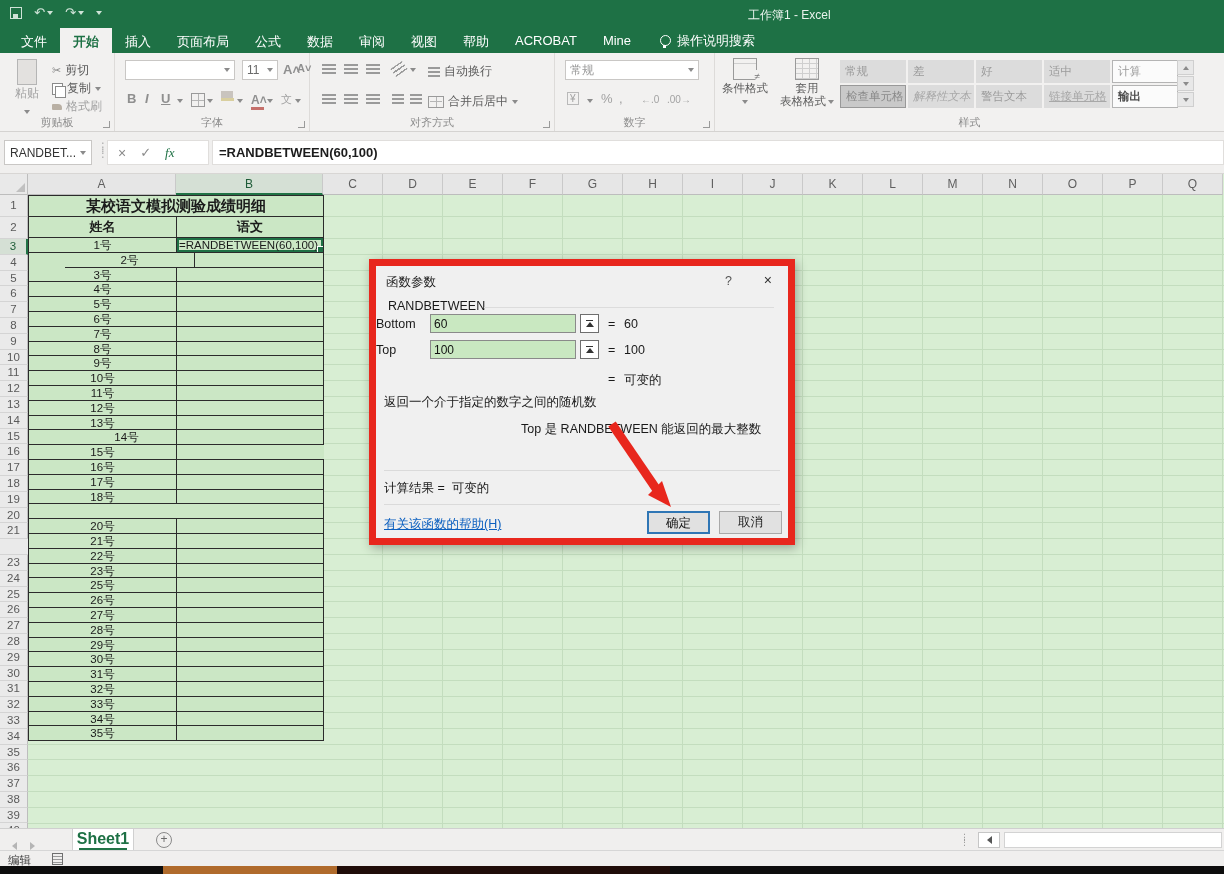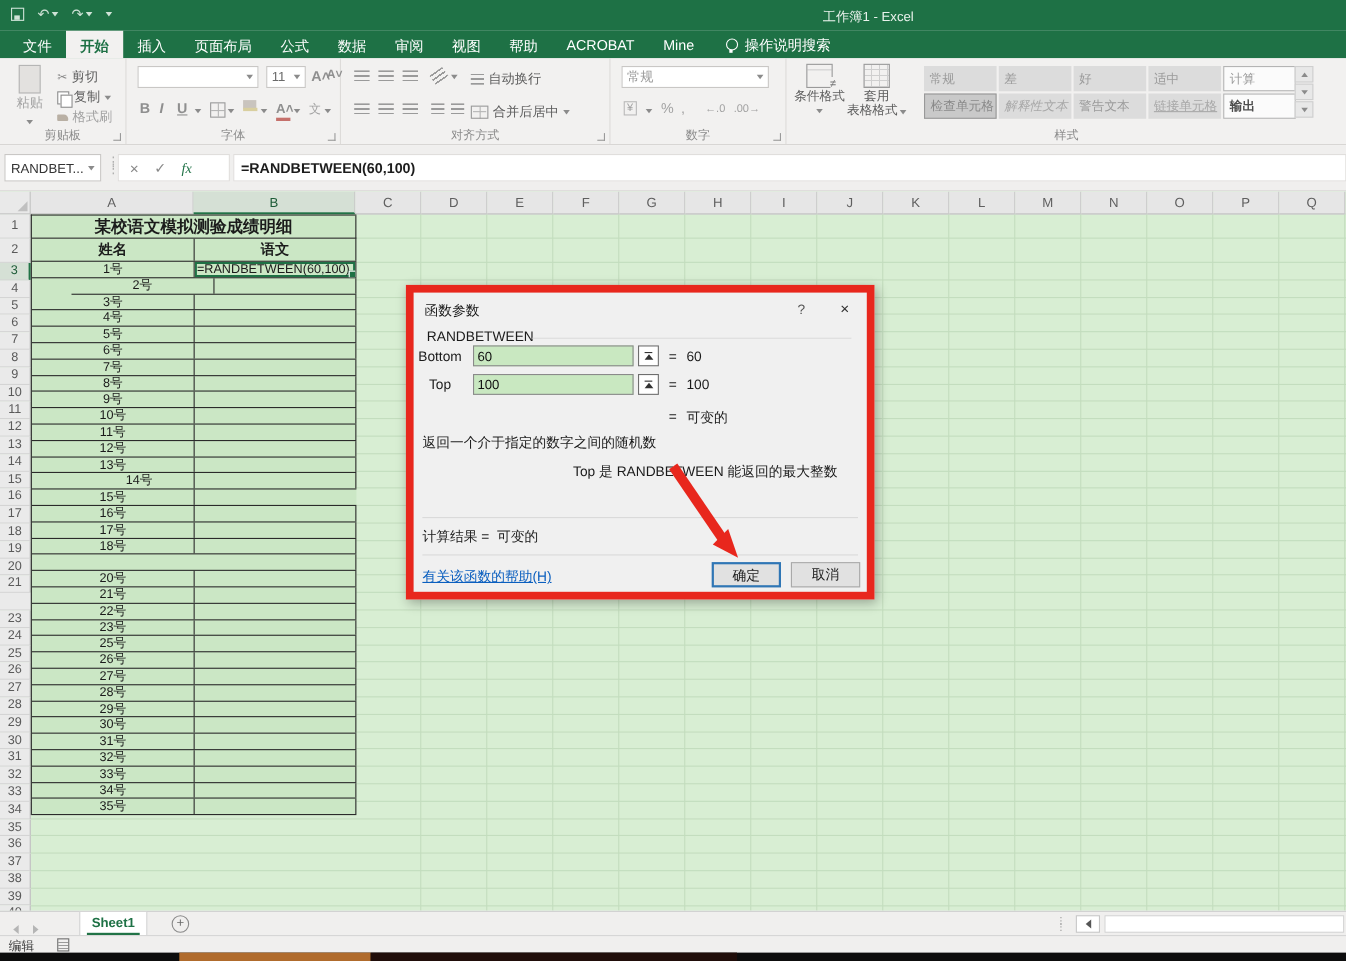--- a/index.html
+++ b/index.html
@@ -89,36 +89,36 @@
   .fillhandle{position:absolute;right:-1px;bottom:-1px;width:5px;height:5px;background:#1e7145;border:1px solid #fff;z-index:5;}
 
   
   .annot{left:369px;top:259px;width:426px;height:286px;border:7px solid #e8271d;box-sizing:border-box;background:#f0f0f0;box-shadow:2px 3px 10px rgba(0,0,0,.3);z-index:40;}
   .dlg{position:relative;width:100%;height:100%;font-size:12.5px;color:#1a1a1a;}
   .dlg .t{position:absolute;}
   .dlg-title{left:10px;top:8px;}
   .dlg-q{right:56px;top:8px;color:#555;}
   .dlg-x{right:16px;top:6px;color:#333;font-size:14px;}
   .fnline{position:absolute;left:108px;right:14px;top:41px;height:1px;background:#dcdcdc;}
-  .arglabel{position:absolute;left:0;width:48px;text-align:center;}
+  .arglabel{position:absolute;left:0;width:48px;text-align:left;}
   .arginput{position:absolute;left:54px;width:146px;height:19px;background:#c9e8c1;border:1px solid #8a8a8a;font-size:12px;color:#111;padding:1px 3px;box-sizing:border-box;line-height:16px;}
   .argbtn{position:absolute;left:204px;width:19px;height:19px;background:#fff;border:1px solid #6e6e6e;box-sizing:border-box;display:flex;flex-direction:column;align-items:center;justify-content:center;gap:1px;}
   .argbtn .bar{width:7px;height:1.5px;background:#333;}
   .argbtn .tri{width:0;height:0;border-left:4px solid transparent;border-right:4px solid transparent;border-bottom:5px solid #333;}
   .dlg-div{position:absolute;left:8px;right:8px;height:1px;background:#dadada;}
   .dlg-link{color:#0b5fbf;text-decoration:underline;}
   .dlg-btn{position:absolute;width:63px;height:23px;background:#e1e1e1;font-size:12.5px;text-align:center;line-height:21px;box-sizing:border-box;}
   .dlg-ok{left:271px;top:245px;border:2px solid #2f76b5;}
   .dlg-cancel{left:343px;top:245px;border:1px solid #a9a9a9;}
 
   
   .tabbar{left:0;top:828px;width:1224px;height:22px;background:#f0efee;border-top:1px solid #cfcfcf;box-sizing:border-box;}
   .navtri{width:0;height:0;border-top:4px solid transparent;border-bottom:4px solid transparent;display:inline-block;}
   .navtri.l{border-right:5px solid #b5b5b5;} .navtri.r{border-left:5px solid #b5b5b5;}
-  .sheettab{position:absolute;left:72px;top:0;width:62px;height:21px;background:#fff;color:#1e7145;font-weight:bold;font-size:12px;text-align:center;line-height:20px;border-right:1px solid #d0d0d0;border-left:1px solid #d0d0d0;box-sizing:border-box;}
+  .sheettab{position:absolute;left:72px;top:0;width:62px;height:21px;background:#fff;color:#1e7145;font-weight:bold;font-size:16px;text-align:center;line-height:20px;border-right:1px solid #d0d0d0;border-left:1px solid #d0d0d0;box-sizing:border-box;}
   .sheettab::after{content:"";position:absolute;left:6px;right:6px;bottom:0;height:2px;background:#217346;}
   .addsheet{position:absolute;left:156px;top:3px;width:14px;height:14px;border:1px solid #8a8a8a;border-radius:50%;color:#6a6a6a;font-size:12px;line-height:13px;text-align:center;}
   .hscroll-btn{position:absolute;left:978px;top:3px;width:22px;height:16px;background:#fff;border:1px solid #c6c6c6;box-sizing:border-box;display:flex;align-items:center;justify-content:center;}
   .hscroll{position:absolute;left:1004px;top:3px;width:218px;height:16px;background:#fff;border:1px solid #d3d3d3;box-sizing:border-box;}
   .statusbar{left:0;top:850px;width:1224px;height:16px;background:#f0efee;border-top:1px solid #d6d6d6;box-sizing:border-box;font-size:11.5px;color:#3a3a3a;}
   .ic-mini{display:inline-block;width:9px;height:10px;border:1px solid #6f6f6f;background:repeating-linear-gradient(to bottom,transparent 0 2px,#9a9a9a 2px 3px);}
   .bstrip{left:0;top:866px;width:1224px;height:8px;background:#0d0d0d;}
   .bseg{position:absolute;top:0;height:8px;}
 
   .arrow-svg{position:absolute;left:0;top:0;width:1224px;height:874px;pointer-events:none;z-index:60;}
@@ -259,21 +259,21 @@
       <div class="grplabel">数字</div>
       <span class="launcher"></span>
     </div>
 
     <div class="grp" style="left:715px;width:509px;border-right:none">
       <div class="bigbtn" style="left:2px">
         <div class="ic-cf"></div>
         <div>条件格式</div>
         <span class="caret"></span>
       </div>
-      <div class="bigbtn" style="left:54px">
+      <div class="bigbtn" style="left:64px">
         <div class="ic-ft"></div>
         <div>套用</div>
         <div style="display:flex;align-items:center;justify-content:center;gap:2px">
             <span>表格格式</span>
             <span class="caret"></span>
           </div>
       </div>
       <div class="gallery">
           <div class="gcell g0">常规</div>
           <div class="gcell g1">差</div>

